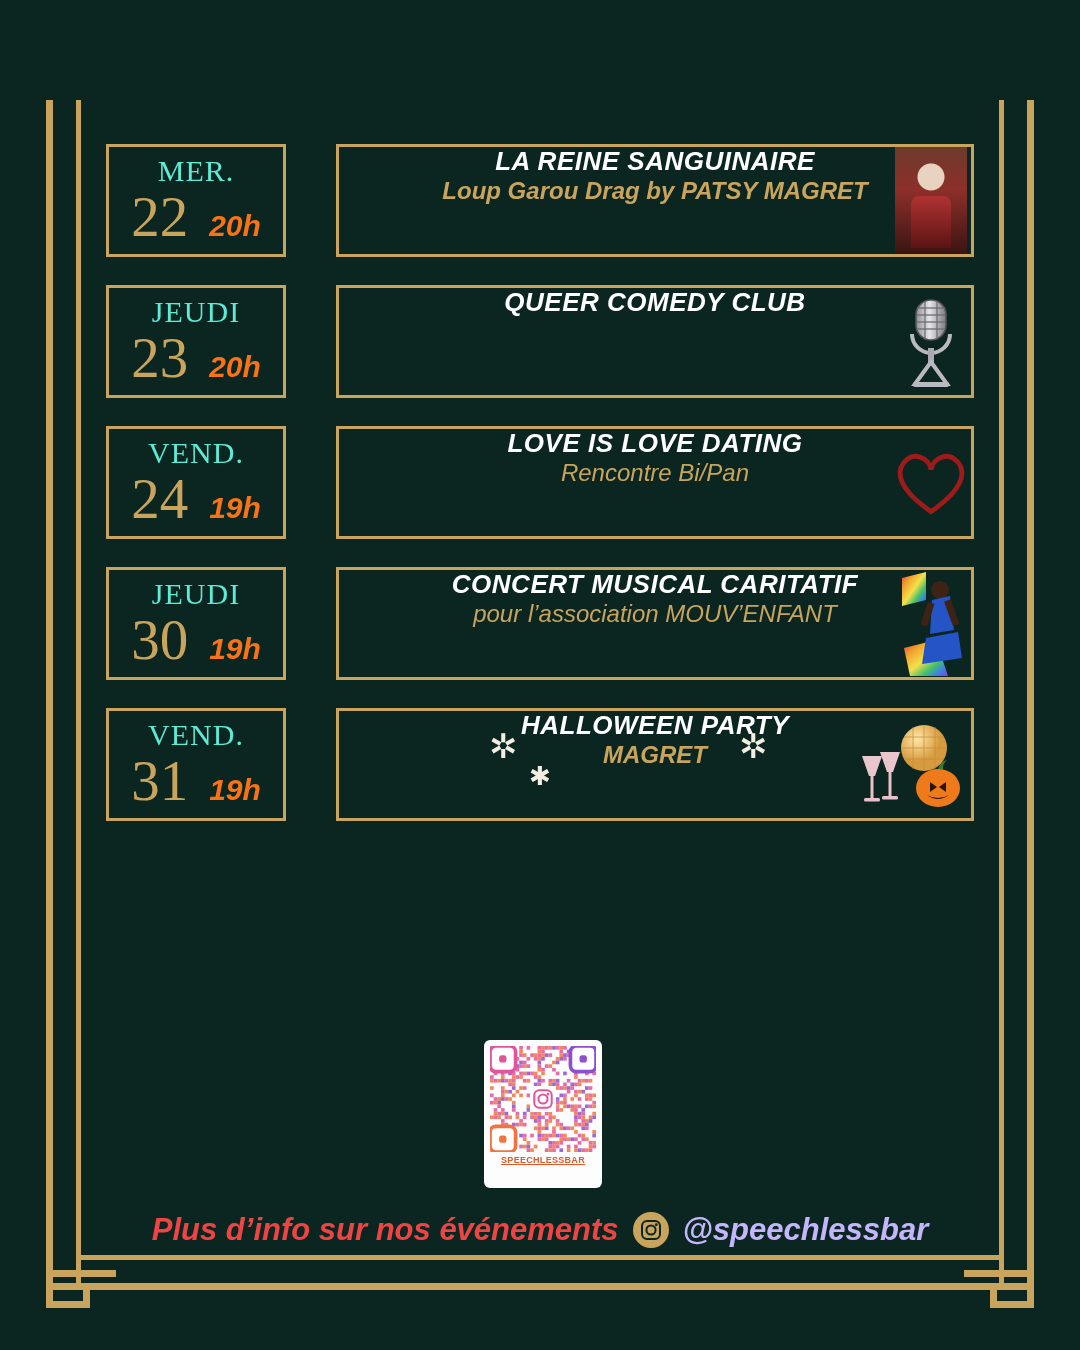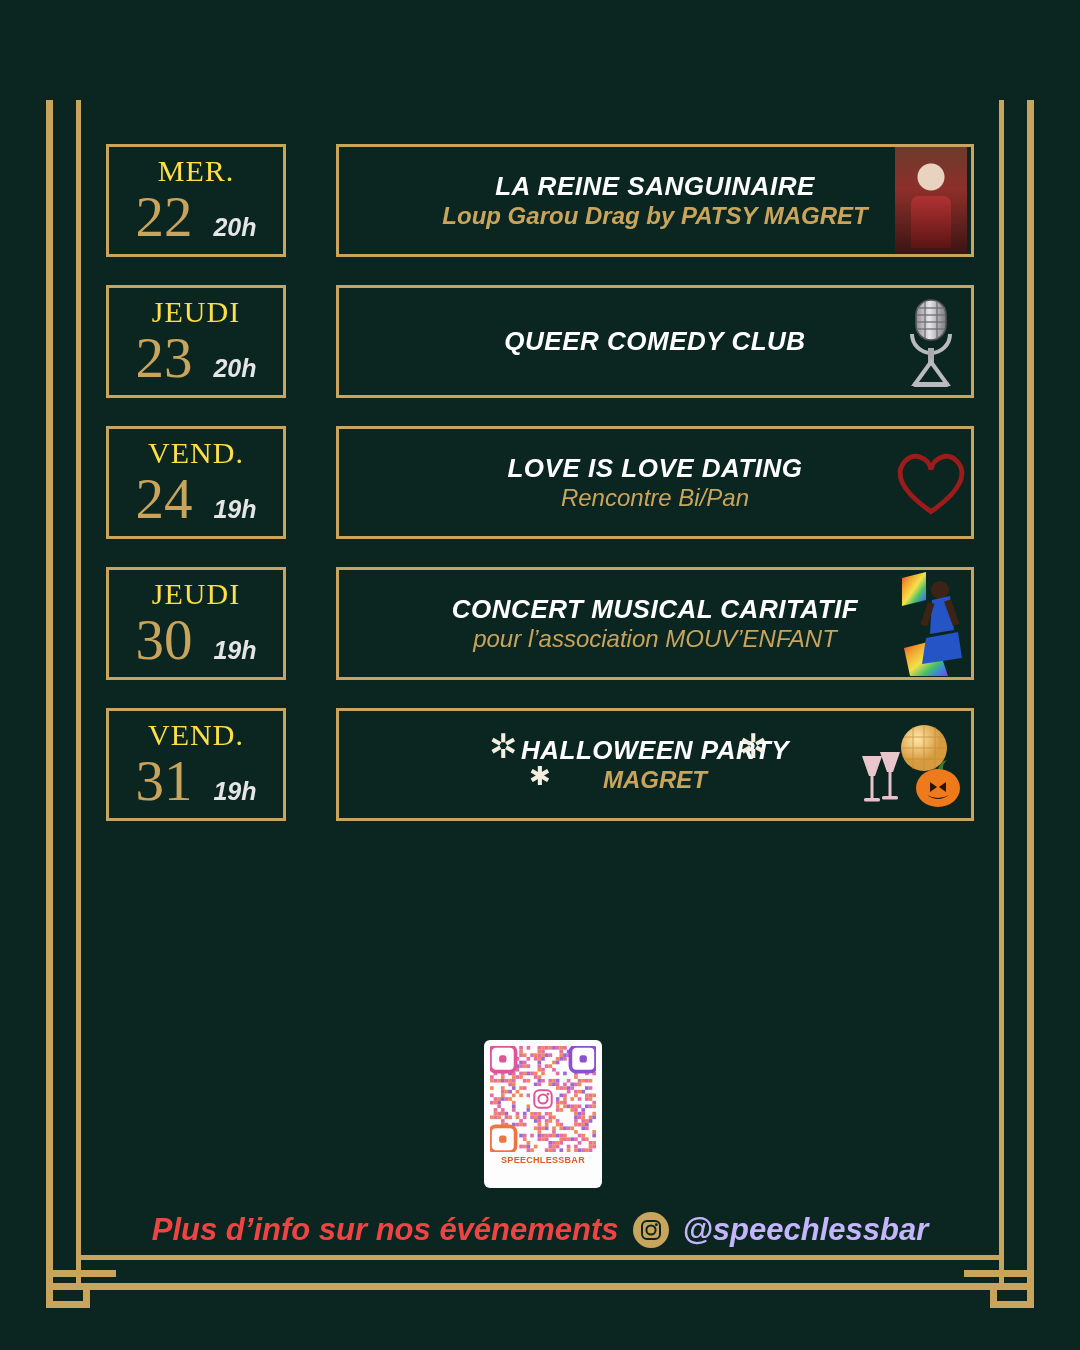--- a/index.html
+++ b/index.html
@@ -71,49 +71,48 @@
     justify-content: center;
     color: #c9a45c;
     flex: none;
   }
   .date-weekday {
     font-family: "Liberation Serif", serif;
     font-size: 30px;
     letter-spacing: 1px;
     line-height: 1;
     margin-bottom: 2px;
-    color: #fde047;
+    color: #5eead4;
   }
   .date-line2 {
     display: flex;
     align-items: baseline;
     gap: 21px;
   }
   .date-day {
     font-family: "Liberation Serif", serif;
     font-size: 57px;
     line-height: 1;
     color: #c9a45c;
   }
   .date-time {
     font-family: "Liberation Sans", sans-serif;
     font-style: italic;
     font-weight: bold;
-    font-size: 25px;
-    color: #e5e5e5;
+    font-size: 30px;
+    color: #f97316;
   }
   .info-box {
     flex: 1;
     margin-left: 50px;
     border: 3px solid #c9a45c;
     position: relative;
     display: flex;
     flex-direction: column;
     align-items: center;
-    justify-content: center;
     overflow: hidden;
   }
   .ev-title {
     font-family: "Liberation Sans", sans-serif;
     font-weight: bold;
     font-style: italic;
     font-size: 26px;
     letter-spacing: 0.5px;
     color: #ffffff;
     text-align: center;
@@ -194,20 +193,21 @@
     align-items: center;
   }
   #qr-canvas { width: 106px; height: 106px; position: relative; }
   .qr-label {
     font-family: "Liberation Sans", sans-serif;
     font-weight: bold;
     font-size: 9px;
     color: #e05a2b;
     letter-spacing: 0.3px;
     margin-top: 3px;
+    text-decoration: underline;
   }
   .qr-center-badge {
     position: absolute;
     left: 50%; top: 50%;
     transform: translate(-50%, -50%);
     width: 26px; height: 26px;
     background: #fff;
     display: flex; align-items: center; justify-content: center;
   }
 

